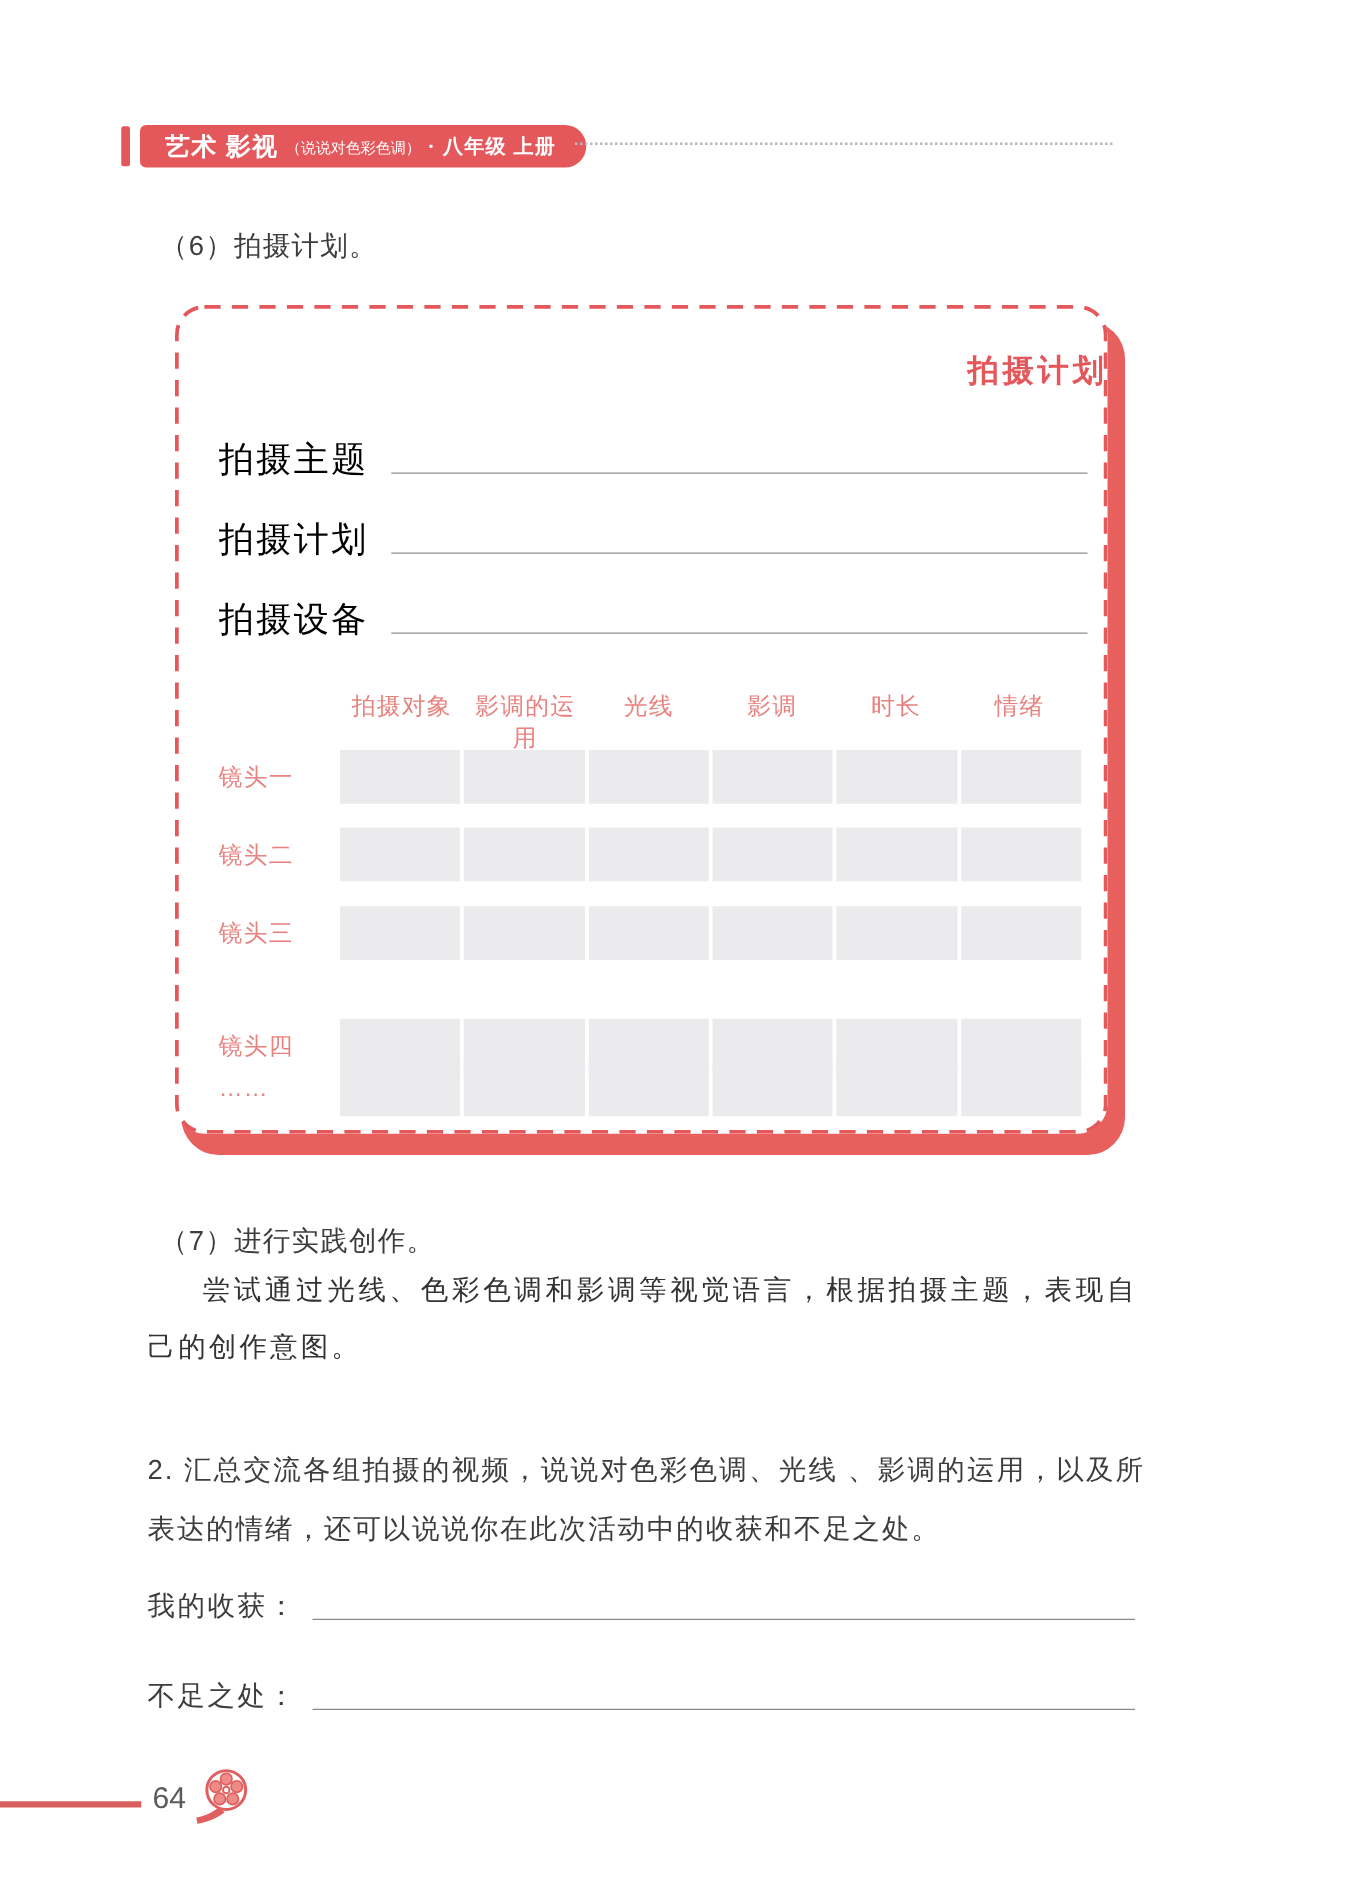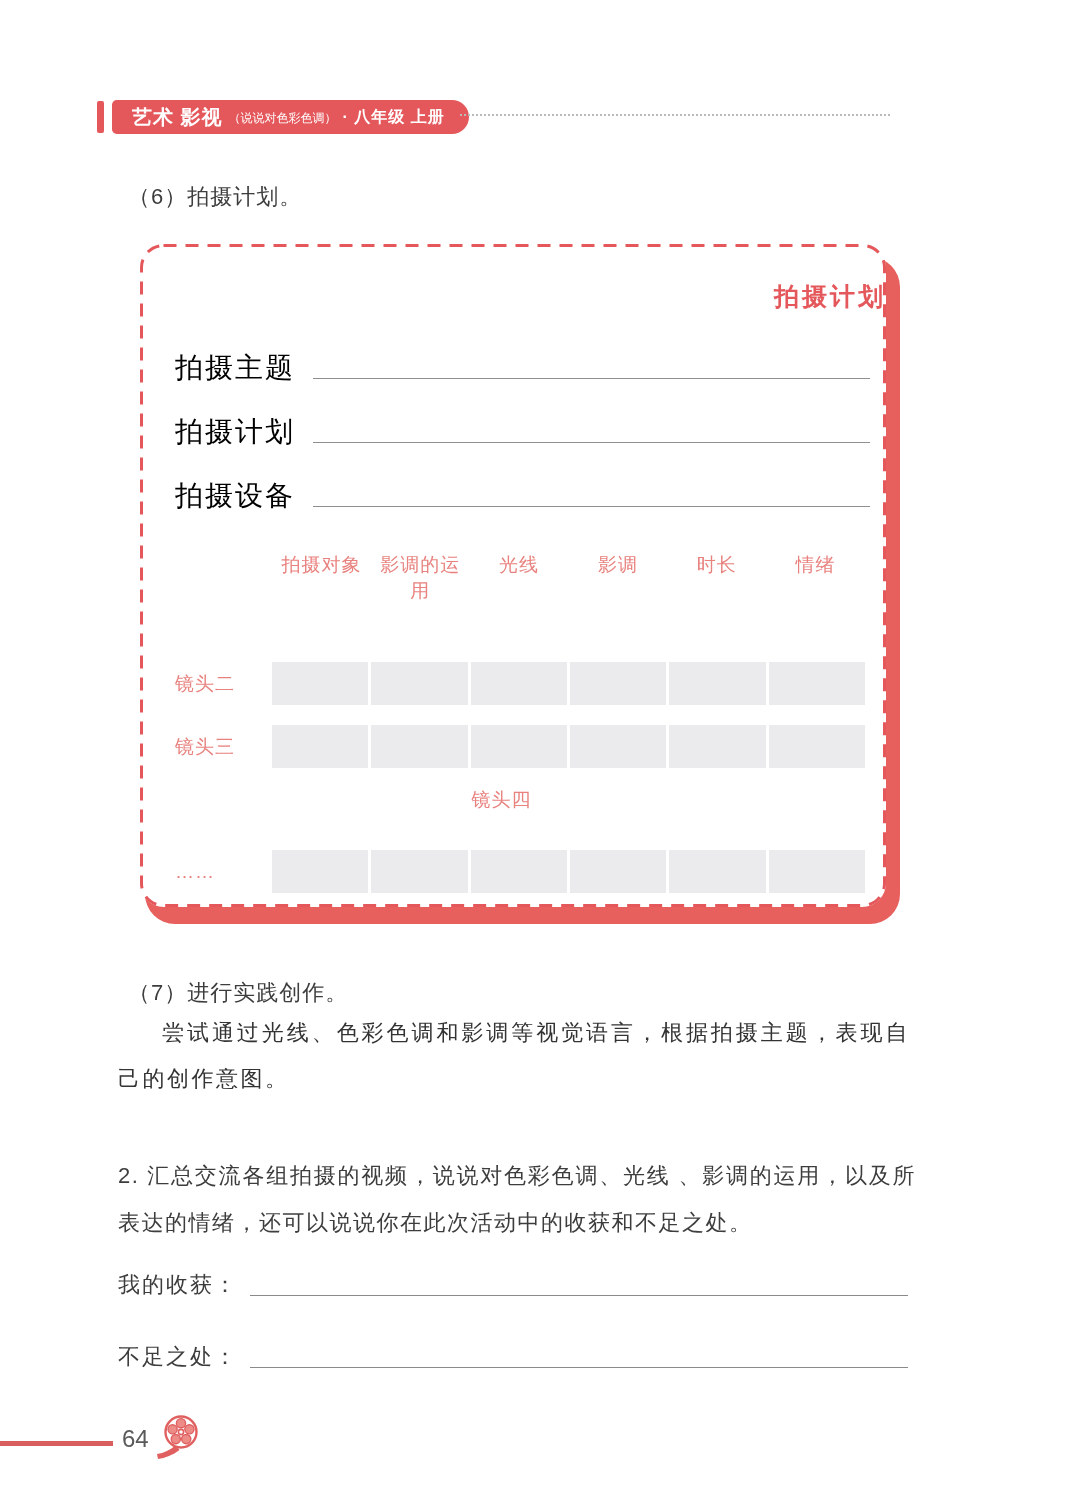--- a/index.html
+++ b/index.html
@@ -71,21 +71,21 @@
     display:flex;
   }
   .tbl-head span {
     flex:1; text-align:center; font-size:19px; color:#e8827e; letter-spacing:1px;
   }
   .tbl-row { position:absolute; left:35px; right:21px; height:43px; display:flex; align-items:center; }
   .tbl-row .r-label { width:97px; font-size:19px; color:#e8827e; letter-spacing:1px; }
   .tbl-row .r-cells { flex:1; display:flex; gap:3px; height:43px; }
   .tbl-row .r-cells .cell { flex:1; background:#ebebed; }
   #row-0 { top:356px; } #row-1 { top:418px; } #row-2 { top:481px;justify-content:flex-end; }
-  #row-3 { top:543px;flex-direction:column; } #row-4 { top:606px; }
+  #row-3 { top:571px; } #row-4 { top:606px; }
 
   
   .fill-row {
     position:absolute; left:118px; width:790px; height:30px;
     display:flex; align-items:flex-end;
   }
   .fill-row .fl-label { font-size:22px; color:#3d3d3d; letter-spacing:2px; line-height:30px; white-space:nowrap; }
   .fill-row .fl-line  { flex:1; border-bottom:1px solid #8a8a8a; margin:0 0 4px 12px; }
   #fill-0 { top:1258px; } #fill-1 { top:1330px; }
 
@@ -133,20 +133,31 @@
 
       <div class="tbl-head">
         <span>拍摄对象</span>
         <span>影调的运用</span>
         <span>光线</span>
         <span>影调</span>
         <span>时长</span>
         <span>情绪</span>
       </div>
 
+      <div class="tbl-row" id="row-0">
+        <span class="r-label">镜头一</span>
+        <div class="r-cells">
+          <div class="cell"></div>
+            <div class="cell"></div>
+            <div class="cell"></div>
+            <div class="cell"></div>
+            <div class="cell"></div>
+            <div class="cell"></div>
+        </div>
+      </div>
       <div class="tbl-row" id="row-1">
         <span class="r-label">镜头二</span>
         <div class="r-cells">
           <div class="cell"></div>
             <div class="cell"></div>
             <div class="cell"></div>
             <div class="cell"></div>
             <div class="cell"></div>
             <div class="cell"></div>
         </div>

